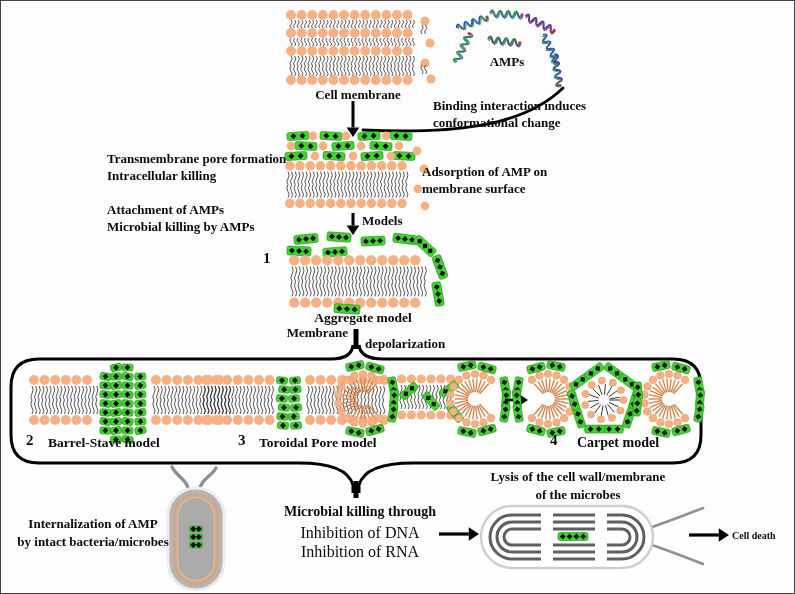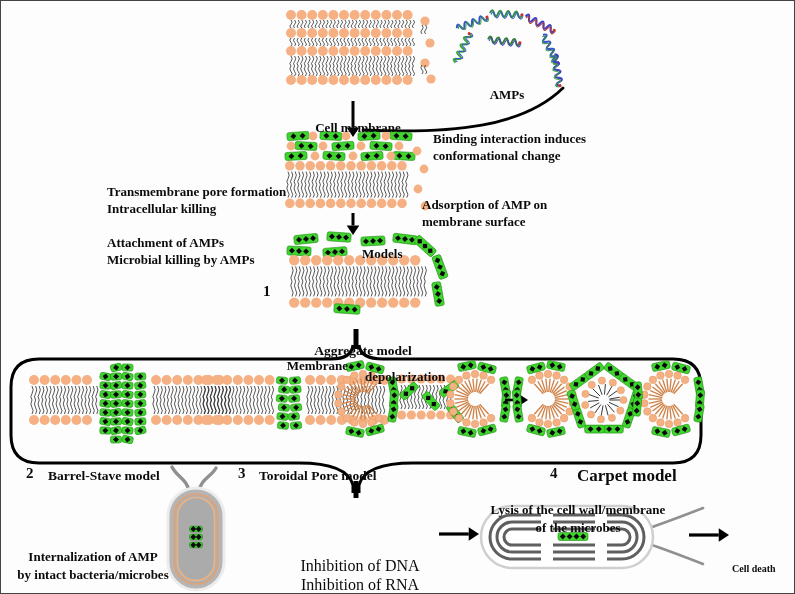--- a/index.html
+++ b/index.html
@@ -1,20 +1,20 @@
 <!DOCTYPE html>
 <html><head>
 <meta charset="utf-8">
 <style>
   html,body{margin:0;padding:0;background:#fff;}
   #stage{position:relative;width:795px;height:594px;background:#fdfdfd;
          border:1px solid #444;box-sizing:border-box;overflow:hidden;
          font-family:"Liberation Serif","DejaVu Serif",serif;color:#0b0b0b;}
   #art{position:absolute;left:0;top:0;}
-  .lbl{position:absolute;white-space:nowrap;font-weight:700;font-size:13px;line-height:15px;margin-top:33px;}
+  .lbl{position:absolute;white-space:nowrap;font-weight:700;font-size:13px;line-height:15px;}
   .ctr{transform:translateX(-50%);}
   .num{font-size:15px;font-weight:700;}
   .reg{font-weight:400;font-size:16px;}
   .sm14{font-size:14px;}
 </style>
 </head>
 <body>
 
 <div id="stage">
   <svg id="art" width="795" height="594" viewBox="0 0 795 594">
@@ -1502,24 +1502,25 @@
   <div class="lbl ctr" style="left:362px;top:309px;font-size:13.5px;">Aggregate model</div>
 
   <div class="lbl" style="left:240px;top:324px;width:107px;text-align:right;">Membrane</div>
   <div class="lbl" style="left:364px;top:335px;">depolarization</div>
 
   <div class="lbl num" style="left:25px;top:432px;">2</div>
   <div class="lbl" style="left:47px;top:434px;font-size:13.5px;">Barrel-Stave model</div>
   <div class="lbl num" style="left:237px;top:432px;">3</div>
   <div class="lbl" style="left:258px;top:434px;font-size:13.5px;">Toroidal Pore model</div>
   <div class="lbl num" style="left:549px;top:432px;">4</div>
-  <div class="lbl" style="left:576px;top:434px;font-size:17px;">Carpet model</div>
+  <div class="lbl" style="left:576px;top:434px;font-size:14px;">Carpet model</div>
 
   <div class="lbl ctr" style="left:92px;top:515px;">Internalization of AMP</div>
   <div class="lbl ctr" style="left:92px;top:533px;">by intact bacteria/microbes</div>
 
+  <div class="lbl ctr sm14" style="left:359px;top:503px;">Microbial killing through</div>
   <div class="lbl ctr reg" style="left:359px;top:524px;">Inhibition of DNA</div>
   <div class="lbl ctr reg" style="left:359px;top:543px;">Inhibition of RNA</div>
 
   <div class="lbl ctr" style="left:577px;top:468px;">Lysis of the cell wall/membrane</div>
   <div class="lbl ctr" style="left:577px;top:486px;">of the microbes</div>
   <div class="lbl" style="left:731px;top:527px;font-size:10px;">Cell death</div>
 </div>
 
 </body></html>

